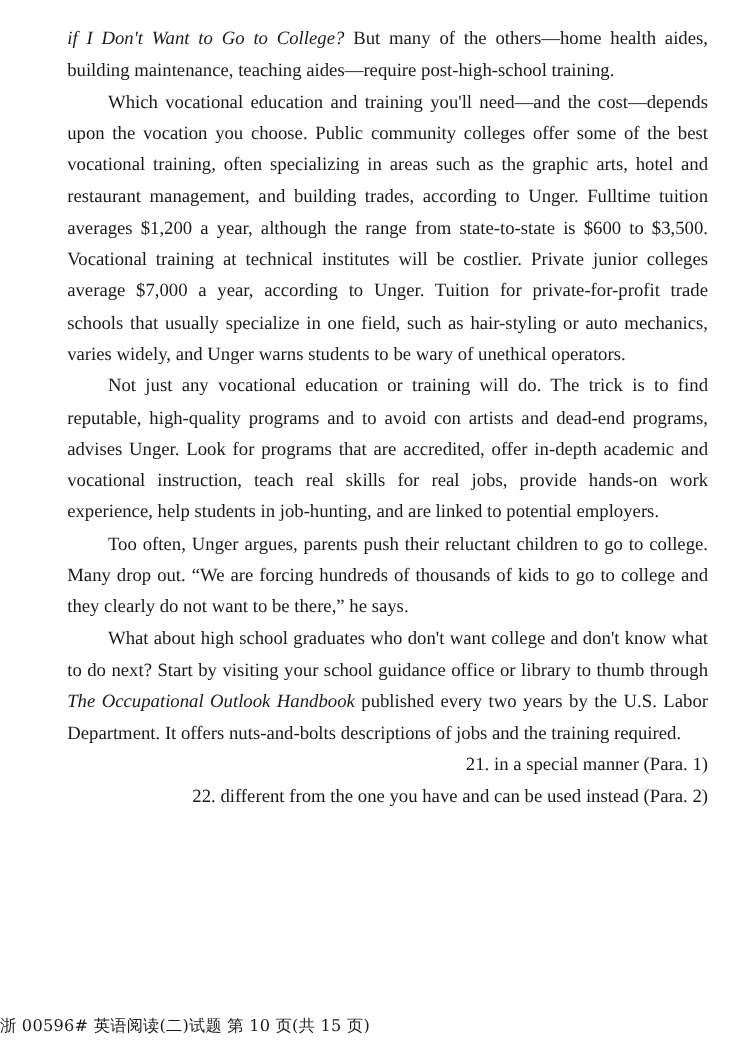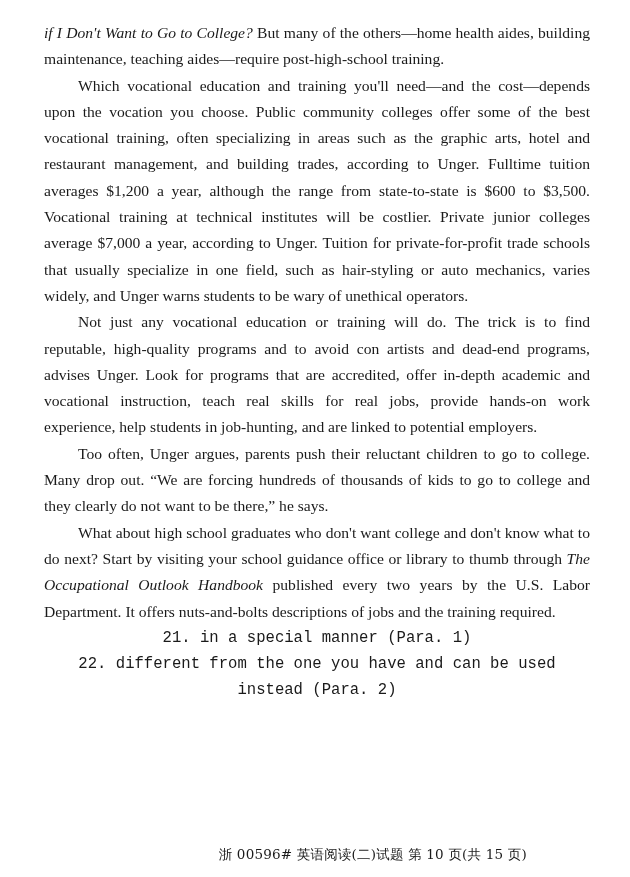--- a/index.html
+++ b/index.html
@@ -30,37 +30,37 @@
   }
   .para.indent {
     text-indent: 34px;
     font-family: Liberation Serif, serif;
   }
   .para.cont {
     text-indent: 0;
   }
   .para.last-line-left {
     text-align-last: left;
+    margin-left: 12px;
   }
   .ital {
     font-style: italic;
   }
   .question {
     margin: 0;
     font-size: 15.6px;
     line-height: 26.3px;
-    text-align: center;
-    font-family: Liberation Mono, monospace;
+    text-align: right;
   }
   .footer {
     position: absolute;
     left: 0;
     width: 527px;
     top: 846px;
-    text-align: right;
+    text-align: left;
     font-size: 13.5px;
     font-family: "DejaVu Serif", "Liberation Serif", serif;
     color: #1a1a1a;
     letter-spacing: 0.2px;
   }
 </style>
 </head>
 <body>
 
 <div class="page">

